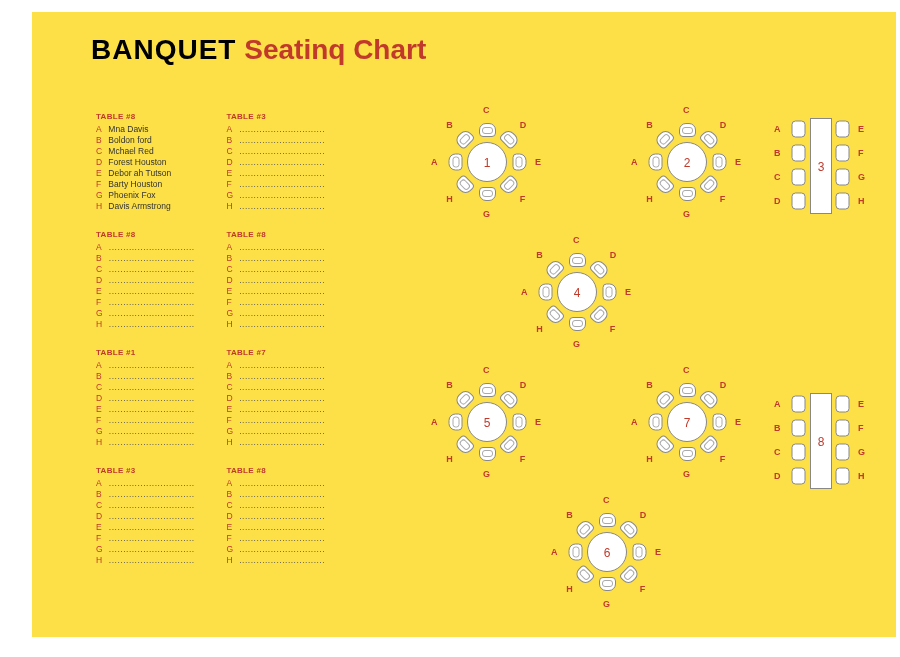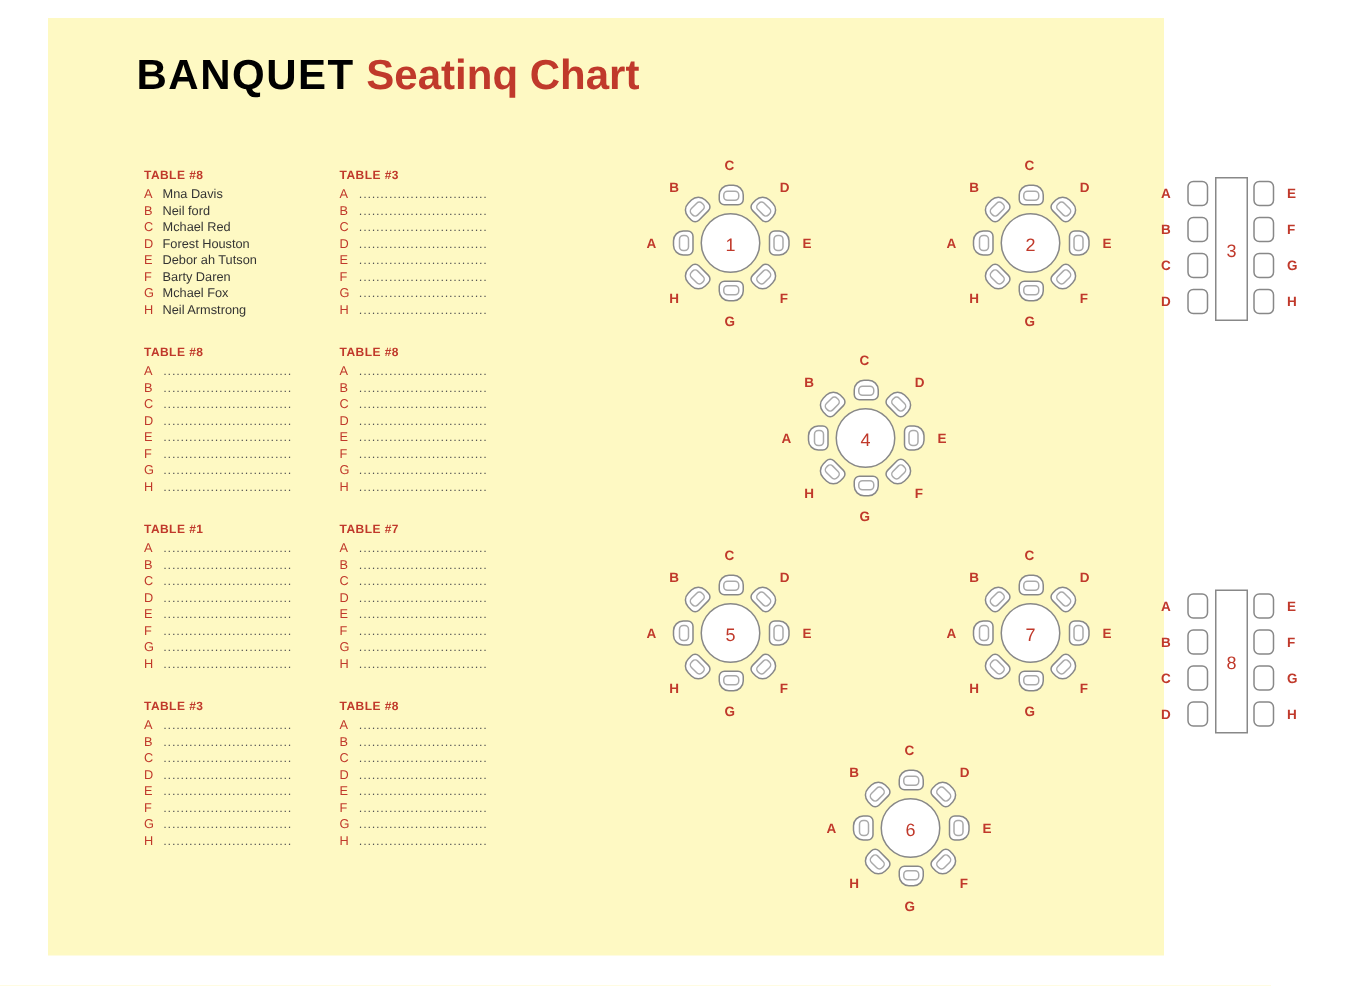--- a/index.html
+++ b/index.html
@@ -8,23 +8,23 @@
     height: 657px;
     background: #fff;
     font-family: Arial, sans-serif;
     position: relative;
     overflow: hidden;
   }
   .canvas {
     position: absolute;
     left: 32px;
     top: 12px;
-    width: 744px;
+    width: 864px;
     height: 625px;
-    background: #fef9c3;
+    background: #fde047;
   }
   .title {
     position: absolute;
     left: 59px;
     top: 22px;
     font-size: 28px;
     font-weight: bold;
   }
   .title .b1 { color: #000; letter-spacing: 1px; }
   .title .b2 { color: #c0392b; }
@@ -127,27 +127,27 @@
 <div class="canvas">
   <div class="title">
     <span class="b1">BANQUET</span>
     <span class="b2">Seatinq Chart</span>
   </div>
 
   <div class="lists">
     <div class="list-col" id="col1"><div class="list-block">
           <div class="list-title">TABLE #8</div>
           <div class="seat-row"><span class="seat-letter">A</span><span> Mna Davis</span></div>
-          <div class="seat-row"><span class="seat-letter">B</span><span> Neil ford</span></div>
+          <div class="seat-row"><span class="seat-letter">B</span><span> Boldon ford</span></div>
           <div class="seat-row"><span class="seat-letter">C</span><span> Mchael Red</span></div>
           <div class="seat-row"><span class="seat-letter">D</span><span> Forest Houston</span></div>
           <div class="seat-row"><span class="seat-letter">E</span><span> Debor ah Tutson</span></div>
-          <div class="seat-row"><span class="seat-letter">F</span><span> Barty Daren</span></div>
-          <div class="seat-row"><span class="seat-letter">G</span><span> Mchael Fox</span></div>
-          <div class="seat-row"><span class="seat-letter">H</span><span> Neil Armstrong</span></div>
+          <div class="seat-row"><span class="seat-letter">F</span><span> Barty Houston</span></div>
+          <div class="seat-row"><span class="seat-letter">G</span><span> Phoenix Fox</span></div>
+          <div class="seat-row"><span class="seat-letter">H</span><span> Davis Armstrong</span></div>
         </div><div class="list-block">
           <div class="list-title">TABLE #8</div>
           <div class="seat-row"><span class="seat-letter">A</span><span class="dots"> ..............................</span></div>
           <div class="seat-row"><span class="seat-letter">B</span><span class="dots"> ..............................</span></div>
           <div class="seat-row"><span class="seat-letter">C</span><span class="dots"> ..............................</span></div>
           <div class="seat-row"><span class="seat-letter">D</span><span class="dots"> ..............................</span></div>
           <div class="seat-row"><span class="seat-letter">E</span><span class="dots"> ..............................</span></div>
           <div class="seat-row"><span class="seat-letter">F</span><span class="dots"> ..............................</span></div>
           <div class="seat-row"><span class="seat-letter">G</span><span class="dots"> ..............................</span></div>
           <div class="seat-row"><span class="seat-letter">H</span><span class="dots"> ..............................</span></div>

